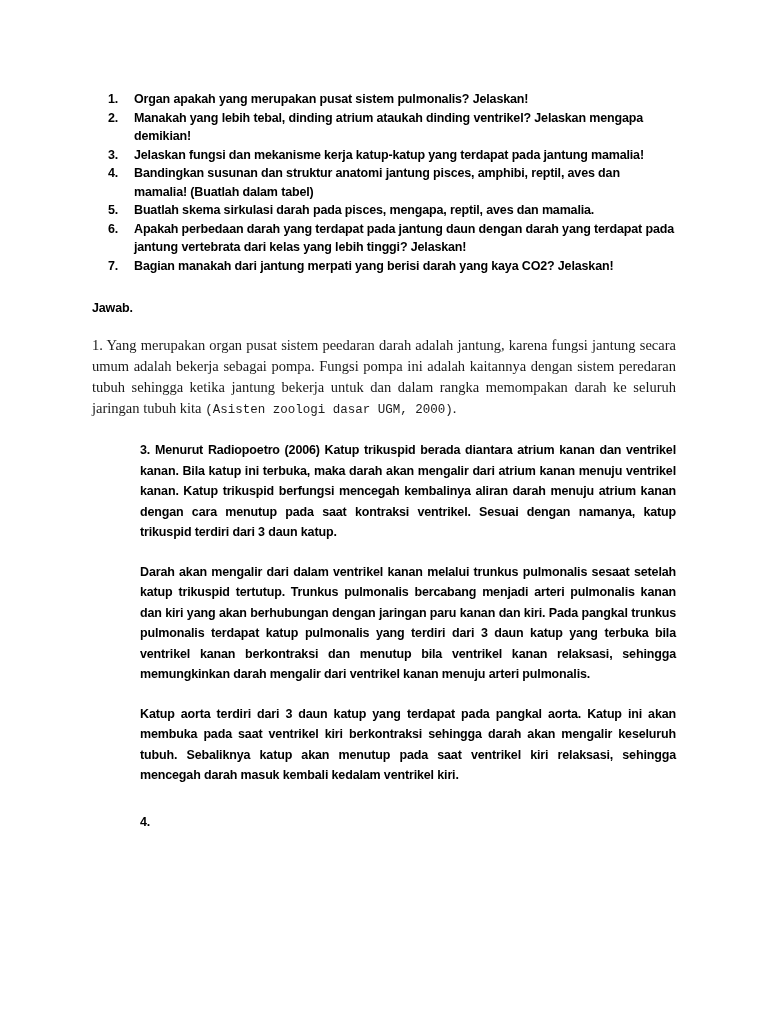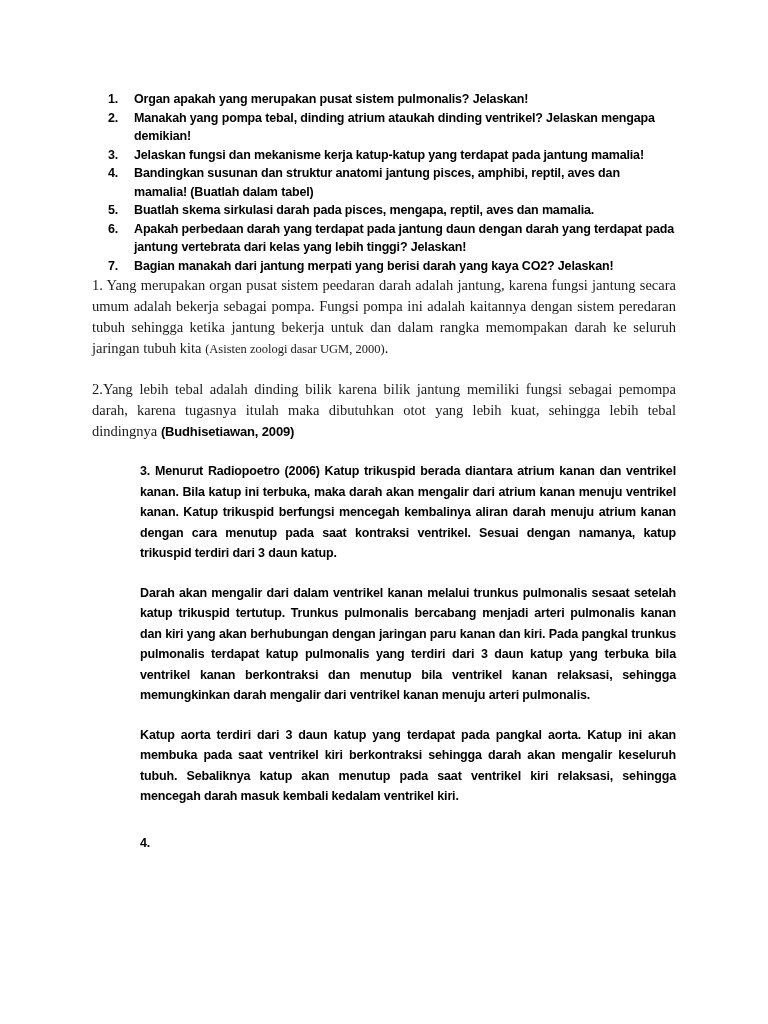--- a/index.html
+++ b/index.html
@@ -57,21 +57,21 @@
   .para-bold {
     font-family: "Liberation Sans", sans-serif;
     font-weight: bold;
     font-size: 12.5px;
     letter-spacing: -0.15px;
     line-height: 20.5px;
     color: #000000;
     margin-left: 48px;
   }
   .cite-mono {
-    font-family: Liberation Serif, serif;
+    font-family: Liberation Mono, monospace;
     font-size: 12.5px;
     letter-spacing: 0;
   }
   .cite-bold {
     font-family: "Liberation Sans", sans-serif;
     font-weight: bold;
     font-size: 13px;
     letter-spacing: -0.15px;
     color: #000000;
   }
@@ -84,21 +84,21 @@
 
 <div class="page">
 
   <div class="questions bold-sans">
     <div class="q-row">
       <span class="q-num">1.</span>
       <span class="q-text">Organ apakah yang merupakan pusat sistem pulmonalis? Jelaskan!</span>
     </div>
     <div class="q-row">
       <span class="q-num">2.</span>
-      <span class="q-text">Manakah yang pompa tebal, dinding atrium ataukah dinding ventrikel? Jelaskan mengapa demikian!</span>
+      <span class="q-text">Manakah yang lebih tebal, dinding atrium ataukah dinding ventrikel? Jelaskan mengapa demikian!</span>
     </div>
     <div class="q-row">
       <span class="q-num">3.</span>
       <span class="q-text">Jelaskan fungsi dan mekanisme kerja katup-katup yang terdapat pada jantung mamalia!</span>
     </div>
     <div class="q-row">
       <span class="q-num">4.</span>
       <span class="q-text">Bandingkan susunan dan struktur anatomi jantung pisces, amphibi, reptil, aves dan mamalia! (Buatlah dalam tabel)</span>
     </div>
     <div class="q-row">
@@ -108,24 +108,24 @@
     <div class="q-row">
       <span class="q-num">6.</span>
       <span class="q-text">Apakah perbedaan darah yang terdapat pada jantung daun dengan darah yang terdapat pada jantung vertebrata dari kelas yang lebih tinggi? Jelaskan!</span>
     </div>
     <div class="q-row">
       <span class="q-num">7.</span>
       <span class="q-text">Bagian manakah dari jantung merpati yang berisi darah yang kaya CO2? Jelaskan!</span>
     </div>
   </div>
 
+  <p class="jawab bold-sans">Jawab.</p>
 
   <p class="para para-serif"><span>1. Yang merupakan organ pusat sistem peedaran darah adalah jantung, karena fungsi jantung secara umum adalah bekerja sebagai pompa. Fungsi pompa ini adalah kaitannya dengan sistem peredaran tubuh sehingga ketika jantung bekerja untuk dan dalam rangka memompakan darah ke seluruh jaringan tubuh kita </span><span class="cite-mono">(Asisten zoologi dasar UGM, 2000)</span><span>.</span></p>
 
-  <p class="para para-serif"><span>2.Yang lebih tebal adalah dinding bilik karena bilik jantung memiliki fungsi sebagai pemompa darah, karena tugasnya itulah maka dibutuhkan otot yang lebih kuat, sehingga lebih tebal dindingnya </span><span class="cite-bold">(Budhisetiawan, 2009)</span></p>
 
   <p class="para para-bold">3. Menurut Radiopoetro (2006) Katup trikuspid berada diantara atrium kanan dan ventrikel kanan. Bila katup ini terbuka, maka darah akan mengalir dari atrium kanan menuju ventrikel kanan. Katup trikuspid berfungsi mencegah kembalinya aliran darah menuju atrium kanan dengan cara menutup pada saat kontraksi ventrikel. Sesuai dengan namanya, katup trikuspid terdiri dari 3 daun katup.</p>
 
   <p class="para para-bold">Darah akan mengalir dari dalam ventrikel kanan melalui trunkus pulmonalis sesaat setelah katup trikuspid tertutup. Trunkus pulmonalis bercabang menjadi arteri pulmonalis kanan dan kiri yang akan berhubungan dengan jaringan paru kanan dan kiri. Pada pangkal trunkus pulmonalis terdapat katup pulmonalis yang terdiri dari 3 daun katup yang terbuka bila ventrikel kanan berkontraksi dan menutup bila ventrikel kanan relaksasi, sehingga memungkinkan darah mengalir dari ventrikel kanan menuju arteri pulmonalis.</p>
 
 
   <p class="para para-bold">Katup aorta terdiri dari 3 daun katup yang terdapat pada pangkal aorta. Katup ini akan membuka pada saat ventrikel kiri berkontraksi sehingga darah akan mengalir keseluruh tubuh. Sebaliknya katup akan menutup pada saat ventrikel kiri relaksasi, sehingga mencegah darah masuk kembali kedalam ventrikel kiri.</p>
 
   <p class="para para-bold answer-four">4.</p>
 

